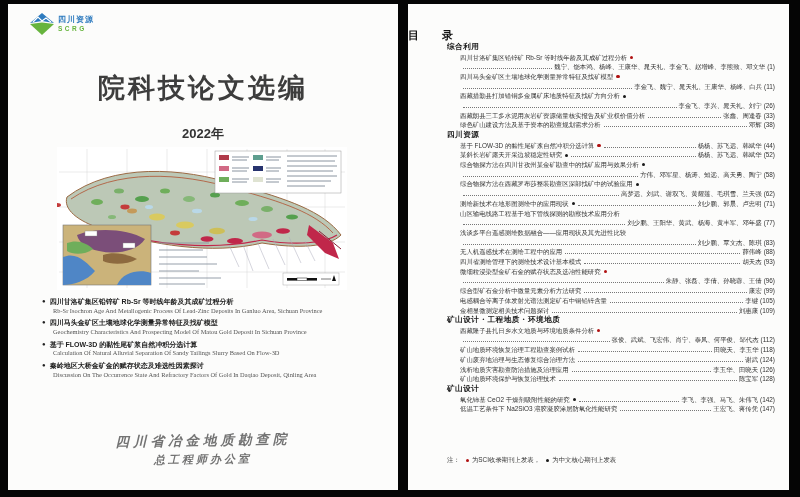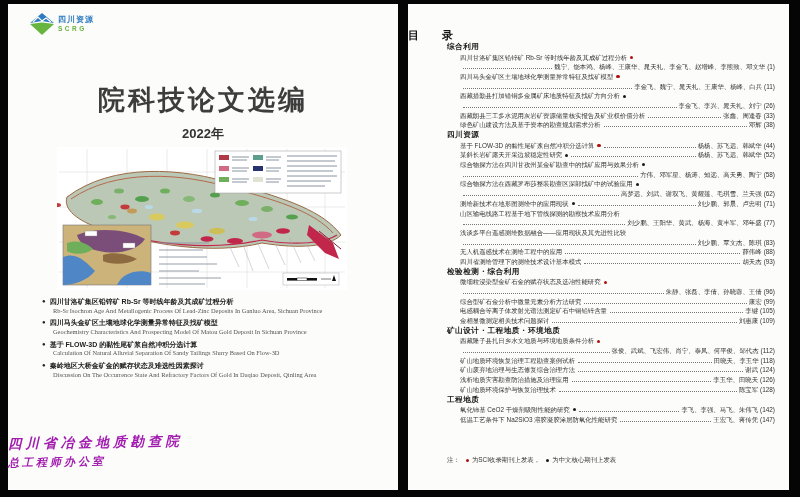--- a/index.html
+++ b/index.html
@@ -6,33 +6,33 @@
   #stage{position:relative;width:800px;height:497px;background:#050505;overflow:hidden;
          font-family:"Liberation Sans","DejaVu Sans",sans-serif;}
   .page{position:absolute;top:4px;height:486px;background:#fcfcfb;}
   #page-left{left:8px;width:390px;}
   #page-right{left:408px;width:381px;}
   
   .logo{position:absolute;left:22px;top:9px;display:flex;align-items:center;gap:4px;}
   .logo-txt{line-height:1;}
   .logo-name{font-size:8px;font-weight:bold;color:#2e7bbf;letter-spacing:1px;}
   .logo-abbr{font-size:6.5px;font-weight:bold;color:#67b43e;letter-spacing:2.5px;margin-top:1.5px;}
-  .cover-title{position:absolute;left:0;right:0;top:62px;text-align:center;margin:16px;
+  .cover-title{position:absolute;left:0;right:0;top:62px;text-align:center;margin:4px;
                font-size:27px;font-weight:bold;color:#3d3d3d;letter-spacing:3px;}
   .cover-year{position:absolute;left:0;right:0;top:106px;text-align:center;
               font-size:13px;font-weight:bold;color:#333;margin-top:15px;}
   .map-fig{position:absolute;left:49px;top:143px;width:290px;height:143px;margin:0;}
   .papers{position:absolute;left:34px;right:26px;top:293px;margin:0;padding:0;list-style:none;}
   .paper{margin-bottom:3px;}
   .paper-zh{font-size:7px;font-weight:bold;color:#222;line-height:1.35;}
   .paper-bullet{font-size:6px;vertical-align:1px;margin-right:4px;}
   .paper-en{font-family:"Liberation Serif","DejaVu Serif",serif;font-size:6.4px;color:#555;
             line-height:1.3;margin-left:11px;margin-top:0.5px;}
-  .calli{position:absolute;left:0;right:0;top:428px;
-         font-family:"DejaVu Serif","Liberation Serif",serif;font-style:italic;font-weight:bold;color:#a21caf;}
+  .calli{position:absolute;left:0;right:0;top:428px;text-align:center;
+         font-family:"DejaVu Serif","Liberation Serif",serif;font-style:italic;font-weight:bold;color:#737373;}
   .calli-line1{font-size:13.5px;letter-spacing:4px;transform:rotate(-1deg);}
   .calli-line2{font-size:11px;letter-spacing:3px;margin-top:2px;transform:rotate(-1deg);}
   
   .toc-title{position:absolute;left:0;right:0;top:24px;text-align:left;
              font-size:11px;font-weight:bold;color:#111;letter-spacing:6px;}
   #toc-body{position:absolute;left:39px;right:14px;top:38px;}
   .toc-heading{font-size:7.6px;font-weight:bold;color:#1a1a1a;line-height:10.5px;letter-spacing:0.5px;}
   .toc-line{display:flex;align-items:baseline;font-size:6.4px;color:#333;line-height:9.7px;
             padding-left:13px;white-space:nowrap;}
   .t-title{flex:0 1 auto;overflow:hidden;}
@@ -321,21 +321,20 @@
           <span class="leader"></span>
           <span class="authors">薛伟峰</span>
           <span class="pageno">(88)</span>
         </div>
         <div class="toc-line">
           <span class="t-title">四川省测绘管理下的测绘技术设计基本模式</span>
           <span class="leader"></span>
           <span class="authors">胡天杰</span>
           <span class="pageno">(93)</span>
         </div>
-        <div class="toc-heading">检验检测・综合利用</div>
         <div class="toc-line">
           <span class="t-title">微细粒浸染型金矿石金的赋存状态及选冶性能研究</span>
           <span class="dotm" style="background: rgb(176, 17, 17);"></span>
         </div>
         <div class="toc-line">
           <span class="leader"></span>
           <span class="authors">朱静、张磊、李倩、孙晓蓉、王倩</span>
           <span class="pageno">(96)</span>
         </div>
         <div class="toc-line">
@@ -383,21 +382,21 @@
           <span class="leader"></span>
           <span class="authors">李玉华、田晓天</span>
           <span class="pageno">(126)</span>
         </div>
         <div class="toc-line">
           <span class="t-title">矿山地质环境保护与恢复治理技术</span>
           <span class="leader"></span>
           <span class="authors">陈宝军</span>
           <span class="pageno">(128)</span>
         </div>
-        <div class="toc-heading">工程地质</div>
+        <div class="toc-heading">矿山设计</div>
         <div class="toc-line">
           <span class="t-title">氧化铈基 CeO2 干燥剂吸附性能的研究</span>
           <span class="dotm" style="background: rgb(26, 26, 26);"></span>
           <span class="leader"></span>
           <span class="authors">李飞、李强、马飞、朱伟飞</span>
           <span class="pageno">(142)</span>
         </div>
         <div class="toc-line">
           <span class="t-title">低温工艺条件下 Na2SiO3 溶胶凝胶涂层防氧化性能研究</span>
           <span class="leader"></span>

